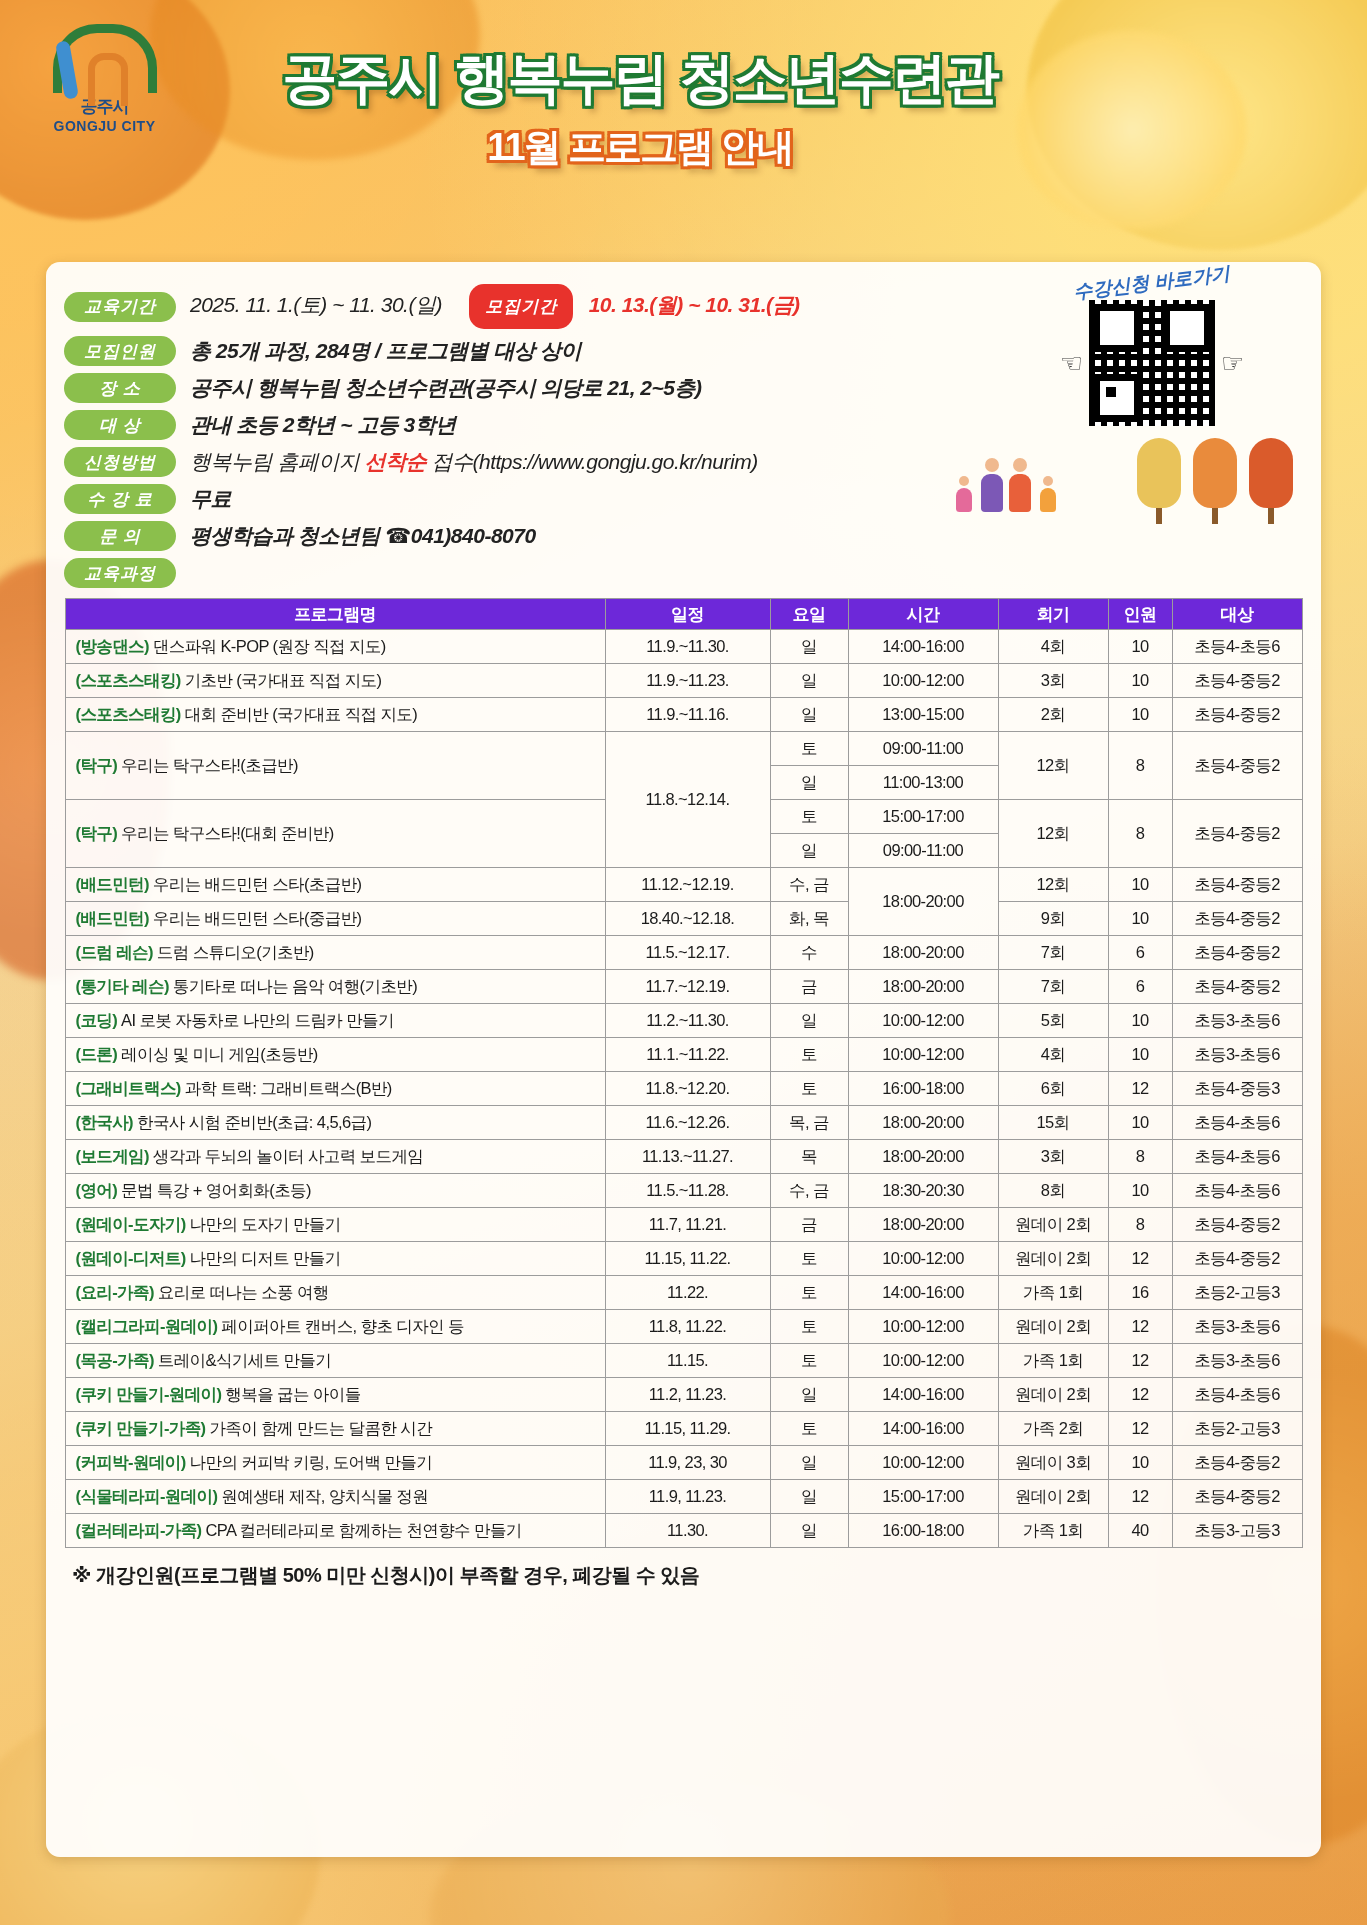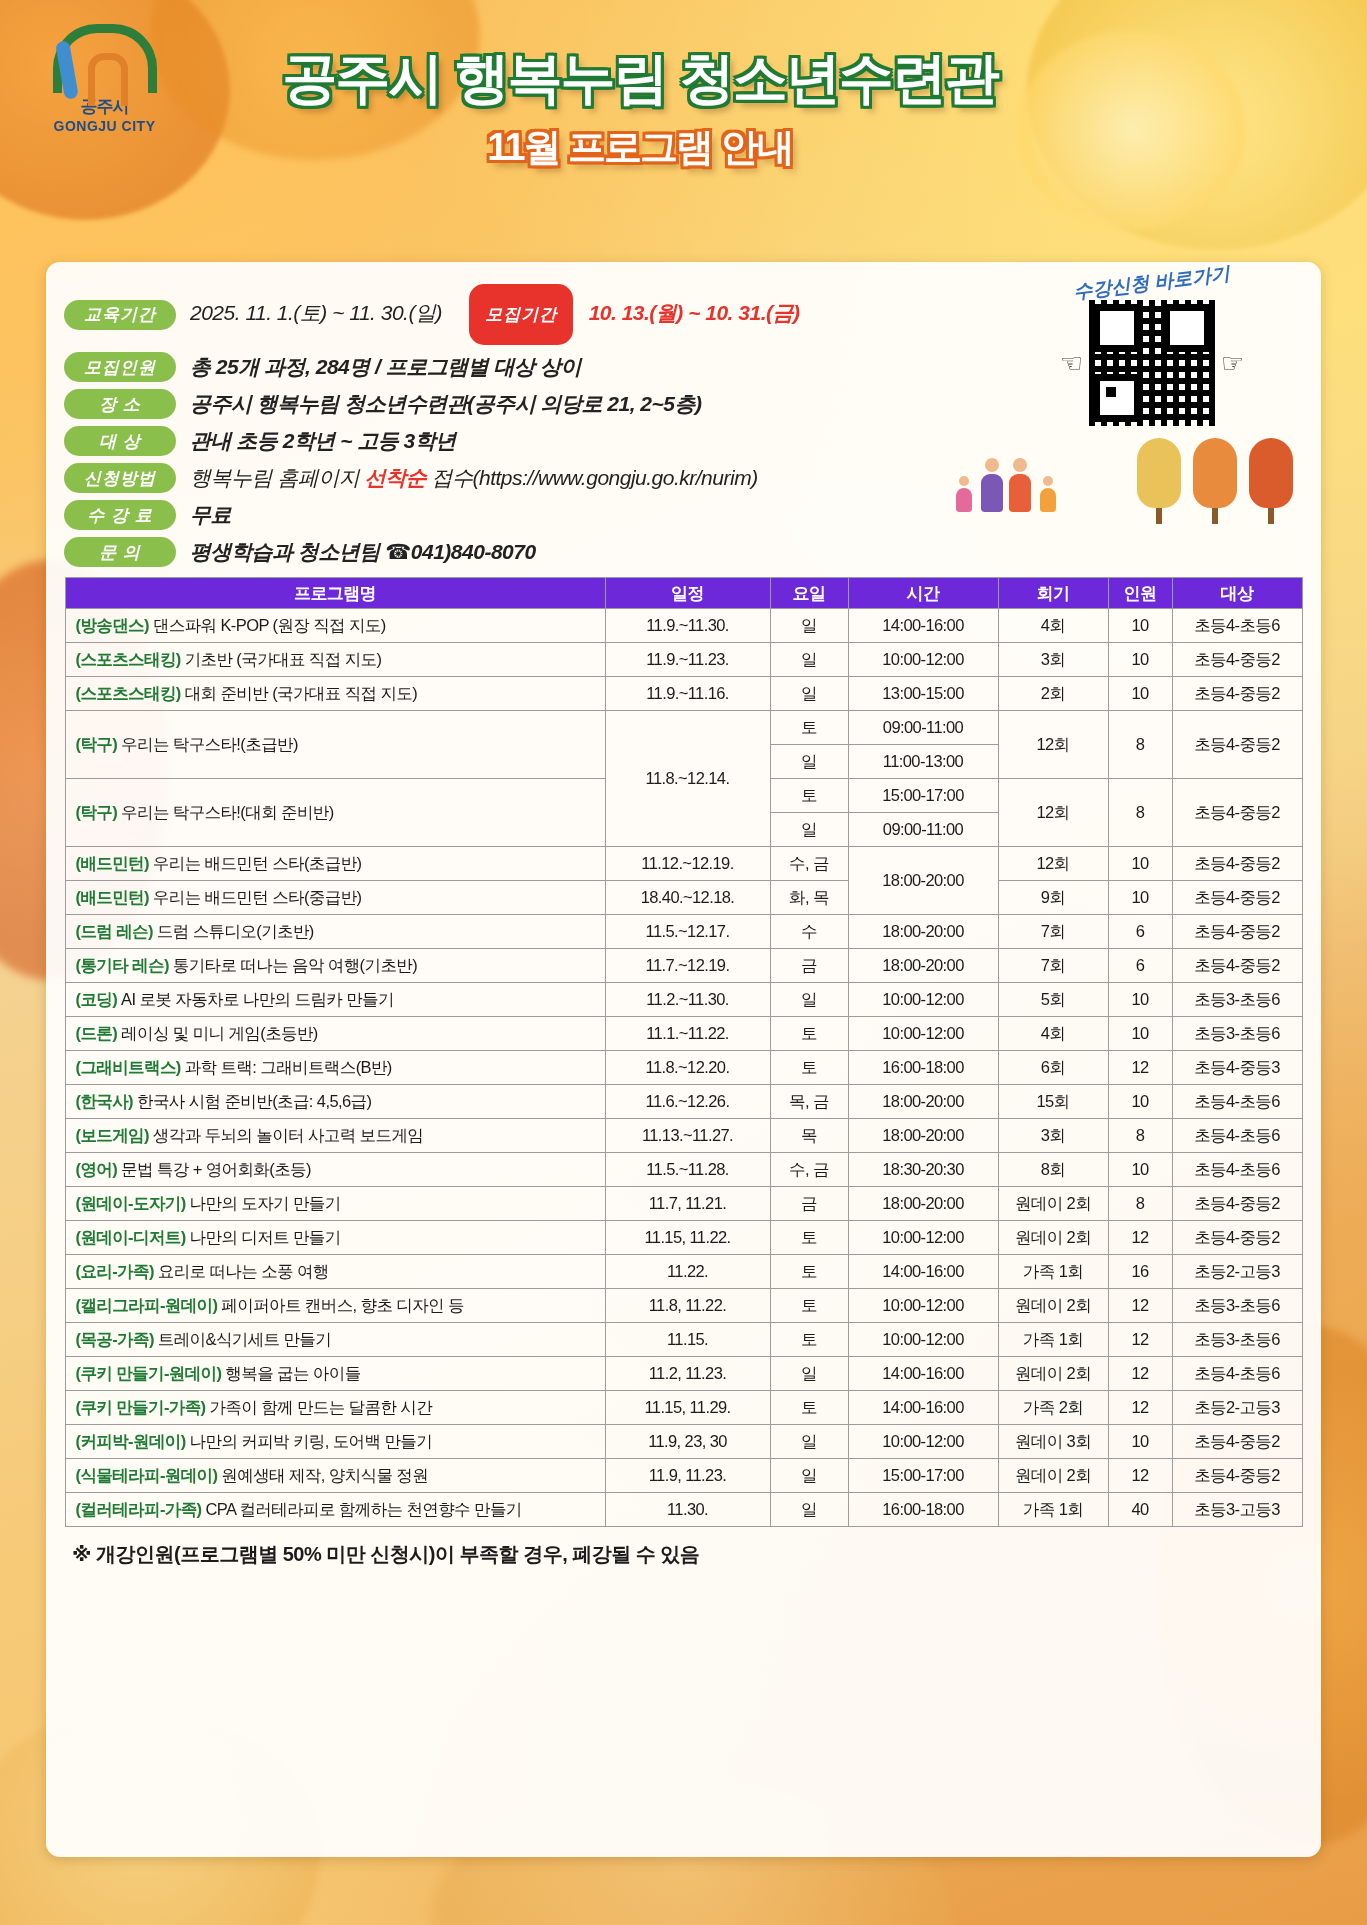--- a/index.html
+++ b/index.html
@@ -75,21 +75,21 @@
   .irow{display:flex;align-items:center;margin-bottom:7px;}
   .lbl{
     width:112px;min-width:112px;height:30px;border-radius:15px;background:#8bbf4c;
     color:#fff;font-size:17px;font-weight:bold;display:flex;align-items:center;justify-content:center;
     letter-spacing:1px;
   }
   .val{margin-left:14px;font-size:21px;color:#222;font-weight:bold;letter-spacing:-.5px;}
   .val .plain{font-weight:normal;}
   .pill-red{
     display:inline-flex;align-items:center;justify-content:center;
-    background:#e8322c;color:#fff;border-radius:15px;height:29px;padding:16px 16px;
+    background:#e8322c;color:#fff;border-radius:15px;height:29px;padding:8px 16px;
     font-size:17px;font-weight:bold;margin:0 10px 0 22px;letter-spacing:1px;
   }
   .red-txt{color:#e8322c;font-weight:bold;}
 
   
   .qr-wrap{position:absolute;right:44px;top:8px;width:250px;text-align:center;}
   .qr-cap{
     font-size:19px;font-weight:bold;color:#2f6bbf;transform:rotate(-7deg);
     display:inline-block;margin-bottom:4px;
   }
@@ -202,20 +202,24 @@
     <div class="irow">
       <div class="lbl">수 강 료</div>
       <div class="val plain">무료</div>
     </div>
 
     <div class="irow">
       <div class="lbl">문    의</div>
       <div class="val plain">평생학습과 청소년팀 ☎041)840-8070</div>
     </div>
 
+    <div class="irow">
+      <div class="lbl">교육과정</div>
+      <div class="val plain"></div>
+    </div>
 
     <div class="qr-wrap">
       <div class="qr-cap">수강신청 바로가기</div>
       <div class="qr-row">
         <span class="hand">☜</span>
         <div class="qr">
             <i></i>
           </div>
         <span class="hand">☞</span>
       </div>

